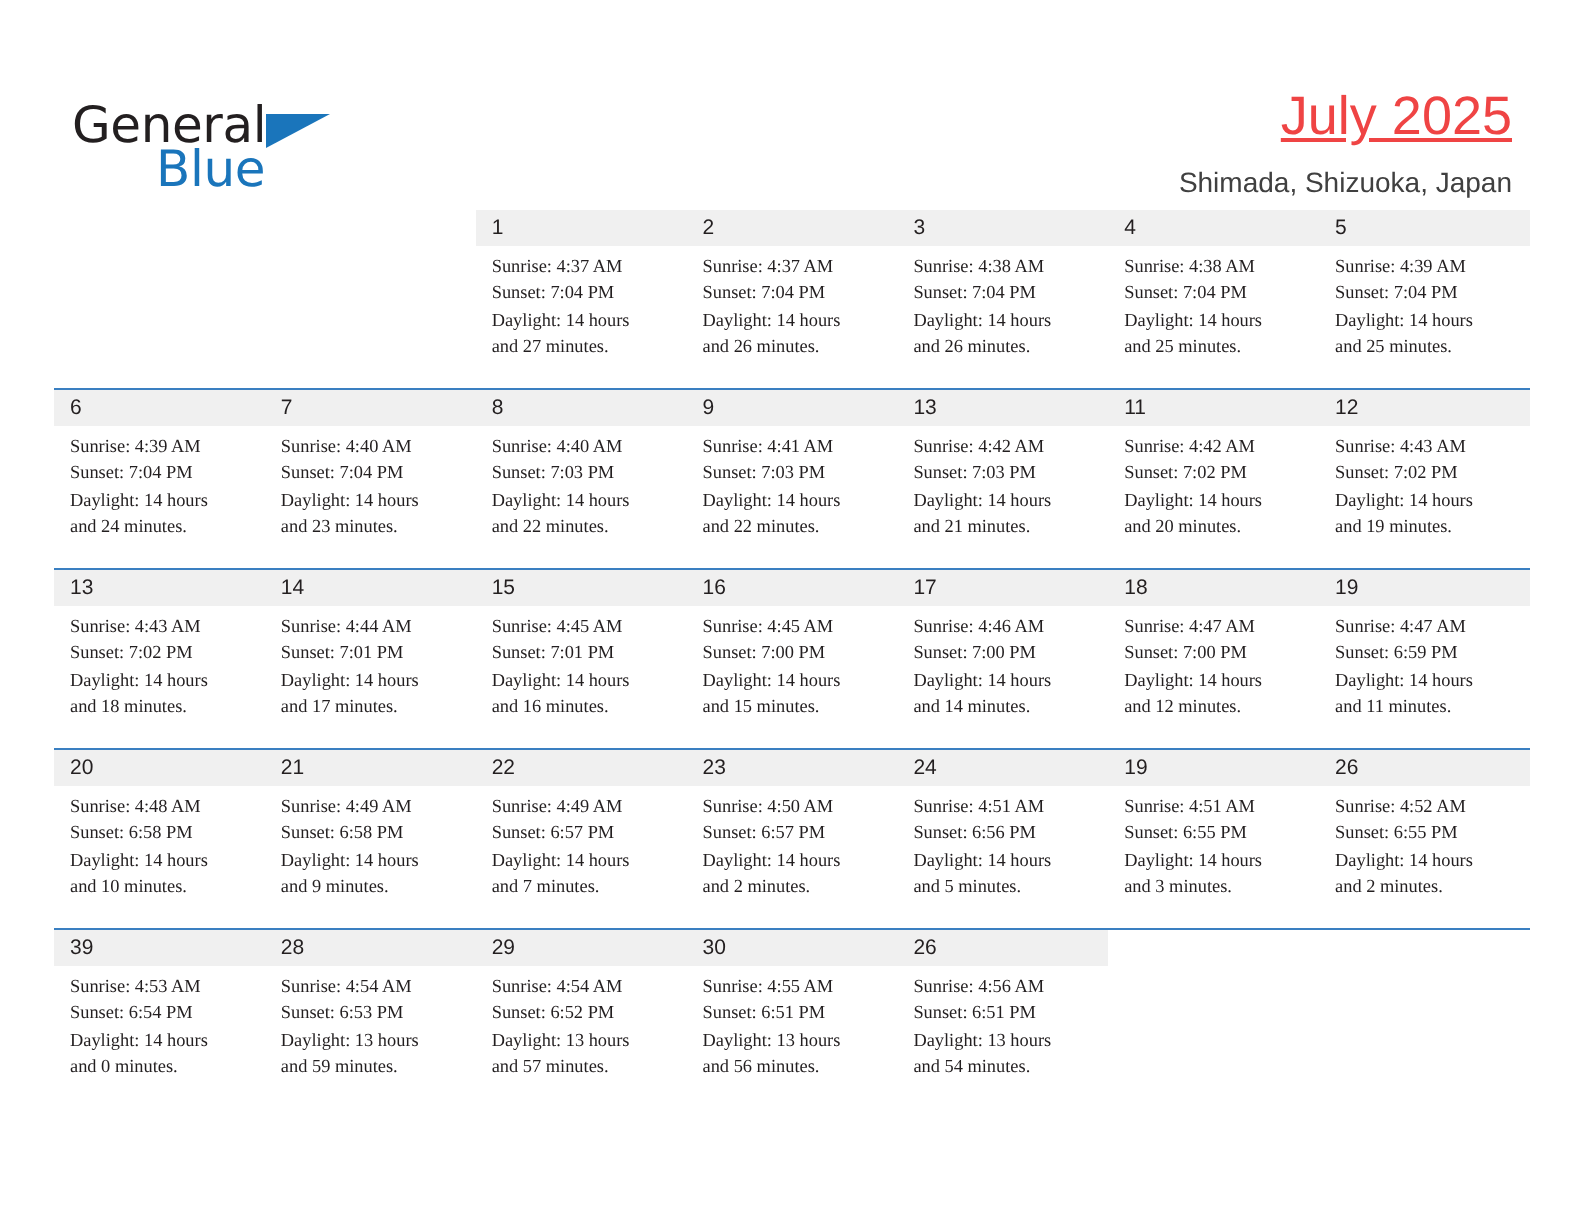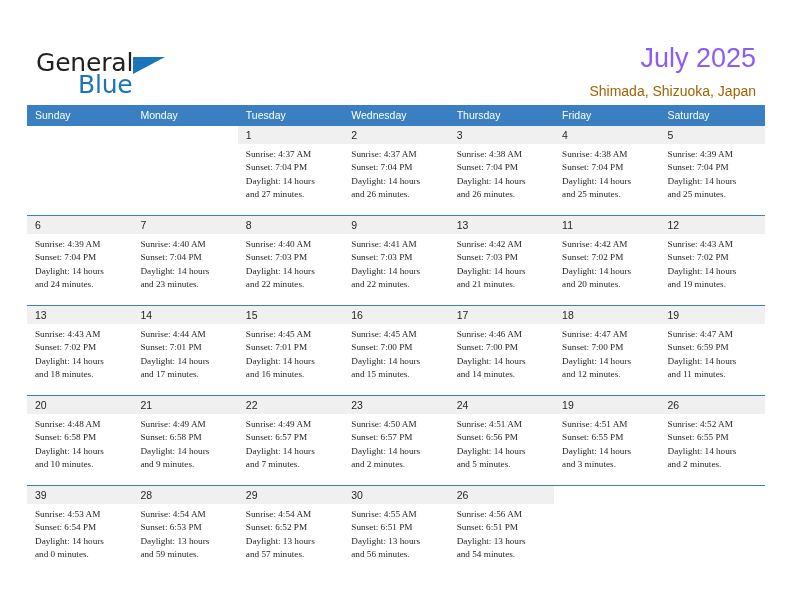--- a/index.html
+++ b/index.html
@@ -69,29 +69,30 @@
 
   .title-wrap {
     position: absolute;
     right: 36px;
     top: 30px;
     text-align: right;
   }
   .cal-title {
     font-size: 27px;
     font-weight: 400;
-    color: #8b5cf6;
+    color: #ef4444;
     line-height: 32px;
     font-family: "Liberation Sans", sans-serif;
+    text-decoration: underline;
   }
   .cal-sub {
     margin-top: 9px;
     font-size: 14px;
     font-weight: 400;
-    color: #a16207;
+    color: #404040;
     line-height: 16px;
   }
 
   
   .calendar {
     position: absolute;
     left: 27px;
     top: 105px;
     width: 738px;
   }
@@ -157,29 +158,20 @@
       <span class="brand-blue">Blue</span>
     </div>
 
     <div class="title-wrap">
       <div class="cal-title">July 2025</div>
       <div class="cal-sub">Shimada, Shizuoka, Japan</div>
     </div>
   </div>
 
   <div class="calendar">
-    <div class="dow-row">
-        <div class="dow">Sunday</div>
-        <div class="dow">Monday</div>
-        <div class="dow">Tuesday</div>
-        <div class="dow">Wednesday</div>
-        <div class="dow">Thursday</div>
-        <div class="dow">Friday</div>
-        <div class="dow">Saturday</div>
-      </div>
     <div>
         <div class="week first">
           <div class="cell blank">
             <div class="daynum-band"></div>
           </div>
           <div class="cell blank">
             <div class="daynum-band"></div>
           </div>
           <div class="cell">
             <div class="daynum-band">1</div>

